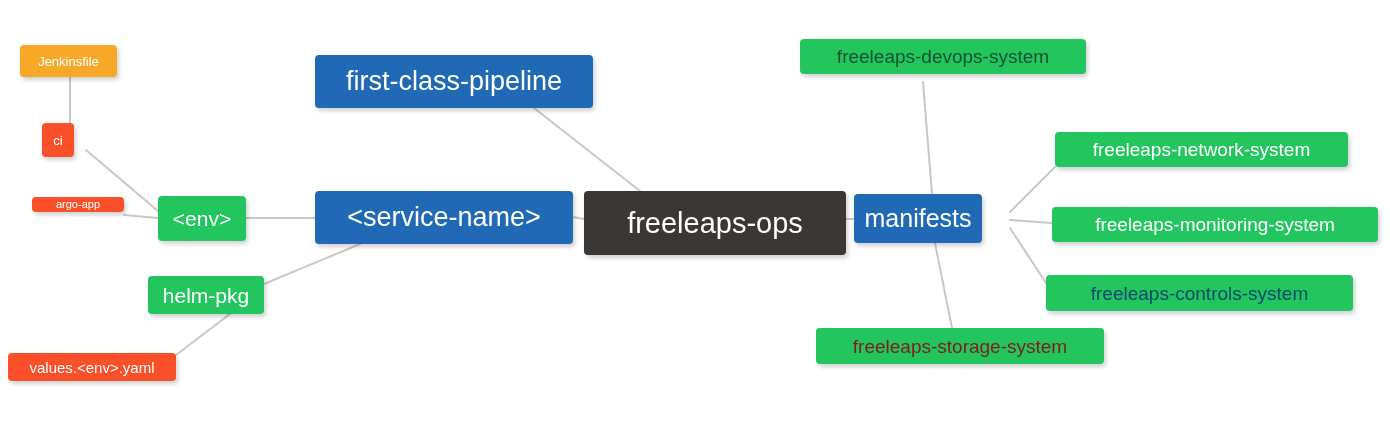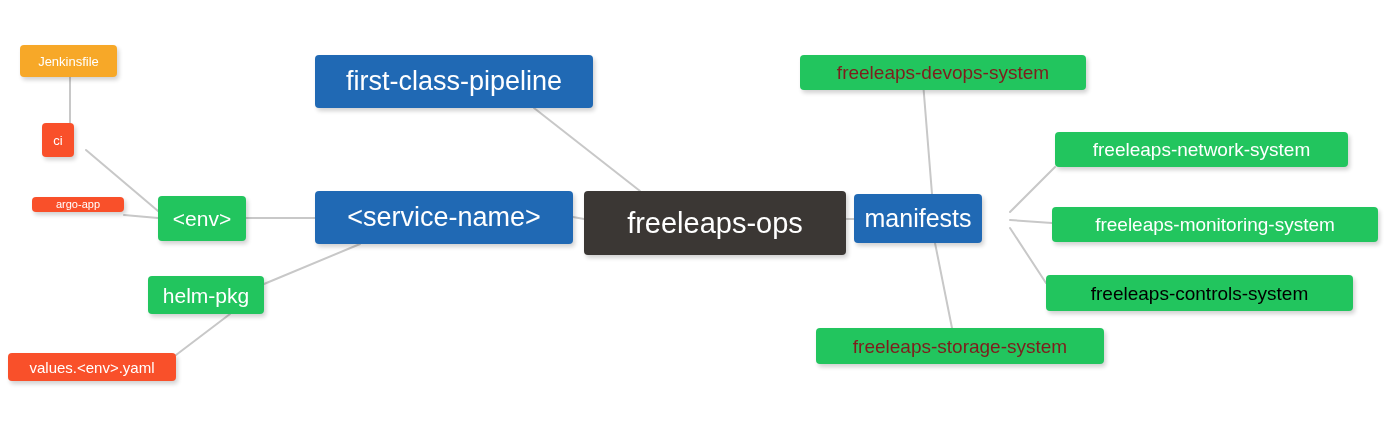--- a/index.html
+++ b/index.html
@@ -64,19 +64,19 @@
       <div class="node" style="left: 20px; top: 26px; width: 97px; height: 32px; background: rgb(247, 168, 40); color: rgb(255, 255, 255); font-size: 13px;">Jenkinsfile</div>
       <div class="node" style="left: 42px; top: 104px; width: 32px; height: 34px; background: rgb(249, 80, 42); color: rgb(255, 255, 255); font-size: 13px;">ci</div>
       <div class="node" style="left: 32px; top: 178px; width: 92px; height: 15px; background: rgb(249, 80, 42); color: rgb(255, 255, 255); font-size: 11px;">argo-app</div>
       <div class="node" style="left: 8px; top: 334px; width: 168px; height: 28px; background: rgb(249, 80, 42); color: rgb(255, 255, 255); font-size: 15px;">values.&lt;env&gt;.yaml</div>
       <div class="node" style="left: 158px; top: 177px; width: 88px; height: 45px; background: rgb(34, 197, 94); color: rgb(255, 255, 255); font-size: 21px;">&lt;env&gt;</div>
       <div class="node" style="left: 148px; top: 257px; width: 116px; height: 38px; background: rgb(34, 197, 94); color: rgb(255, 255, 255); font-size: 21px;">helm-pkg</div>
       <div class="node" style="left: 315px; top: 36px; width: 278px; height: 53px; background: rgb(32, 105, 180); color: rgb(255, 255, 255); font-size: 27px;">first-class-pipeline</div>
       <div class="node" style="left: 315px; top: 172px; width: 258px; height: 53px; background: rgb(32, 105, 180); color: rgb(255, 255, 255); font-size: 27px;">&lt;service-name&gt;</div>
       <div class="node root" style="left: 584px; top: 172px; width: 262px; height: 64px; background: rgb(59, 55, 52); color: rgb(255, 255, 255); font-size: 29px;">freeleaps-ops</div>
       <div class="node" style="left: 854px; top: 175px; width: 128px; height: 49px; background: rgb(32, 105, 180); color: rgb(255, 255, 255); font-size: 25px;">manifests</div>
-      <div class="node" style="left: 800px; top: 36px; width: 286px; height: 35px; background: rgb(34, 197, 94); color: #7f1d1d; font-size: 19px;">freeleaps-devops-system</div>
+      <div class="node" style="left: 800px; top: 20px; width: 286px; height: 35px; background: rgb(34, 197, 94); color: #14532d; font-size: 19px;">freeleaps-devops-system</div>
       <div class="node" style="left: 1055px; top: 113px; width: 293px; height: 35px; background: rgb(34, 197, 94); color: rgb(255, 255, 255); font-size: 19px;">freeleaps-network-system</div>
       <div class="node" style="left: 1052px; top: 188px; width: 326px; height: 35px; background: rgb(34, 197, 94); color: rgb(255, 255, 255); font-size: 19px;">freeleaps-monitoring-system</div>
-      <div class="node" style="left: 1046px; top: 256px; width: 307px; height: 36px; background: rgb(34, 197, 94); color: #000000; font-size: 19px;">freeleaps-controls-system</div>
+      <div class="node" style="left: 1046px; top: 256px; width: 307px; height: 36px; background: rgb(34, 197, 94); color: #0c4a6e; font-size: 19px;">freeleaps-controls-system</div>
       <div class="node" style="left: 816px; top: 309px; width: 288px; height: 36px; background: rgb(34, 197, 94); color: #7f1d1d; font-size: 19px;">freeleaps-storage-system</div>
     </div>
 </div>
 
 </body></html>

